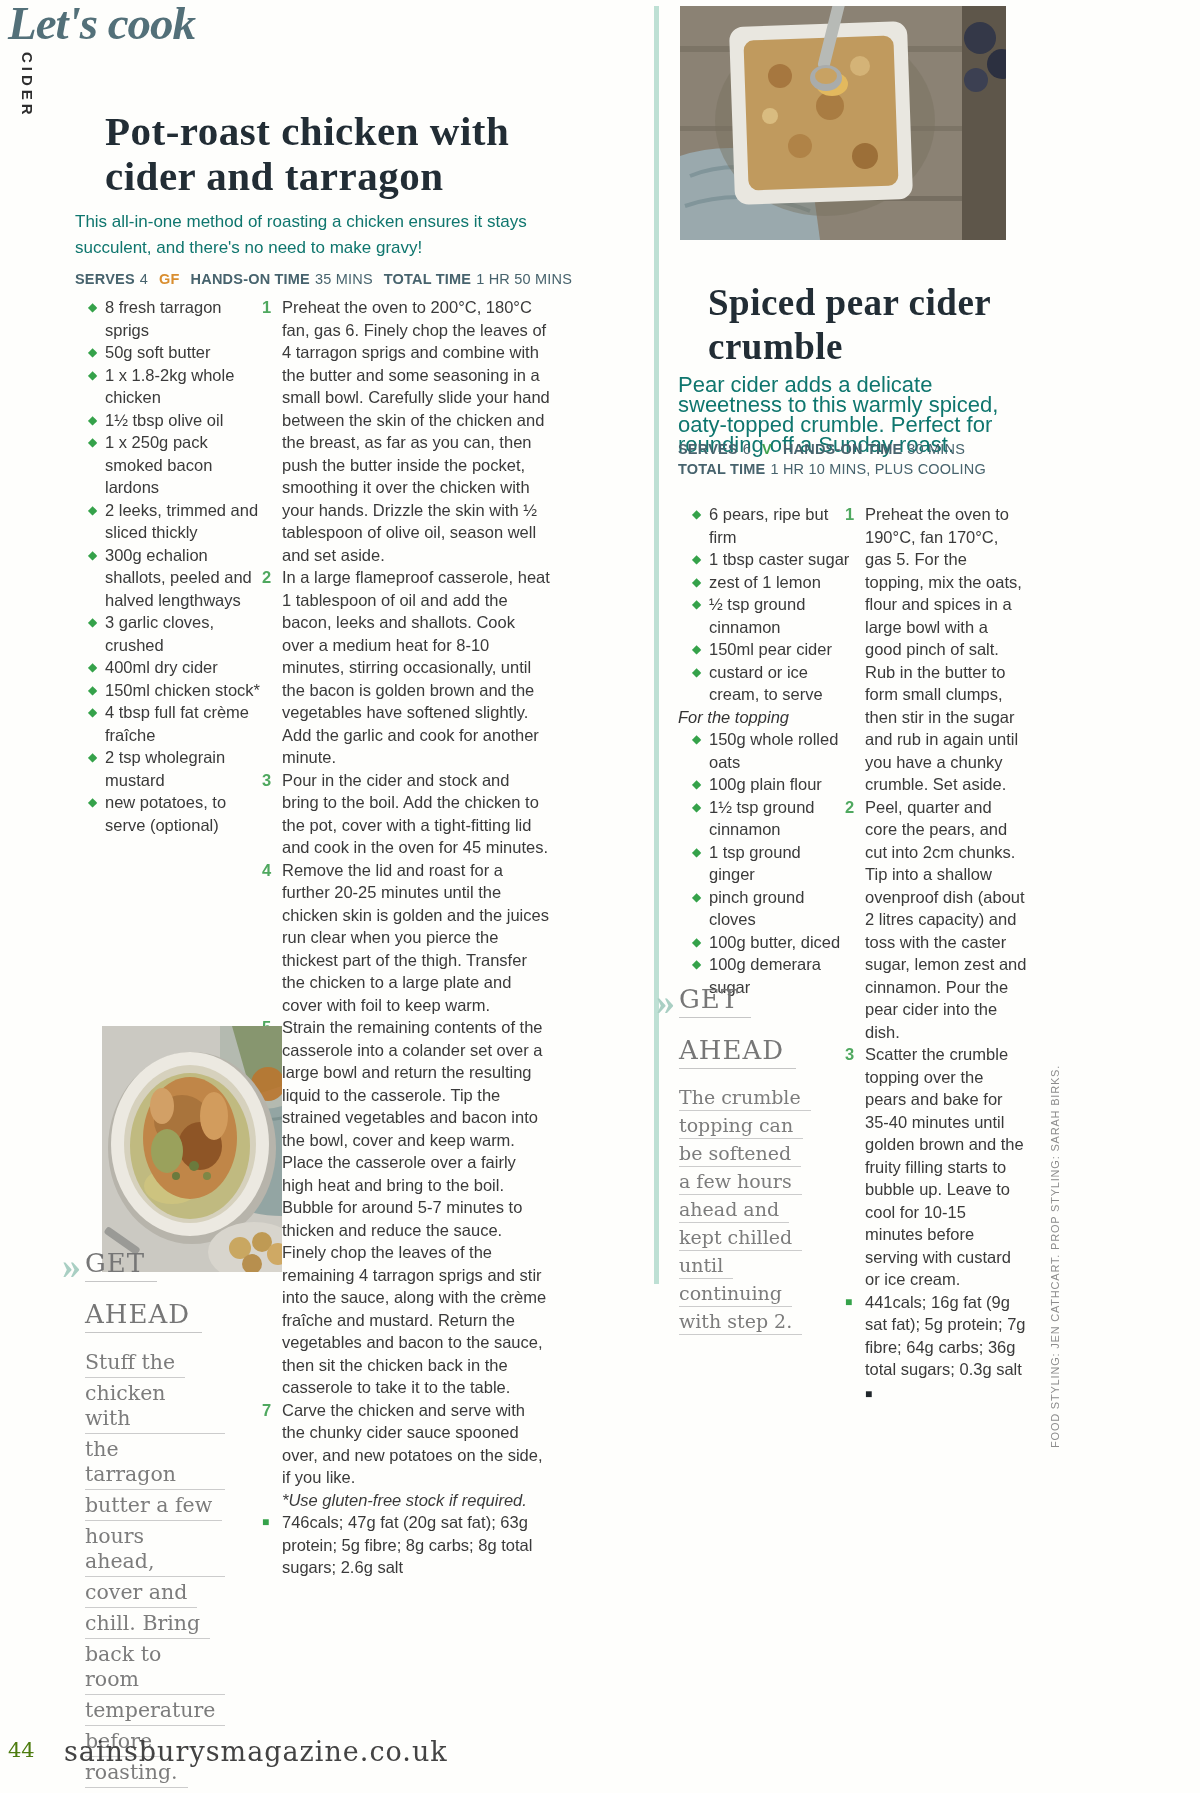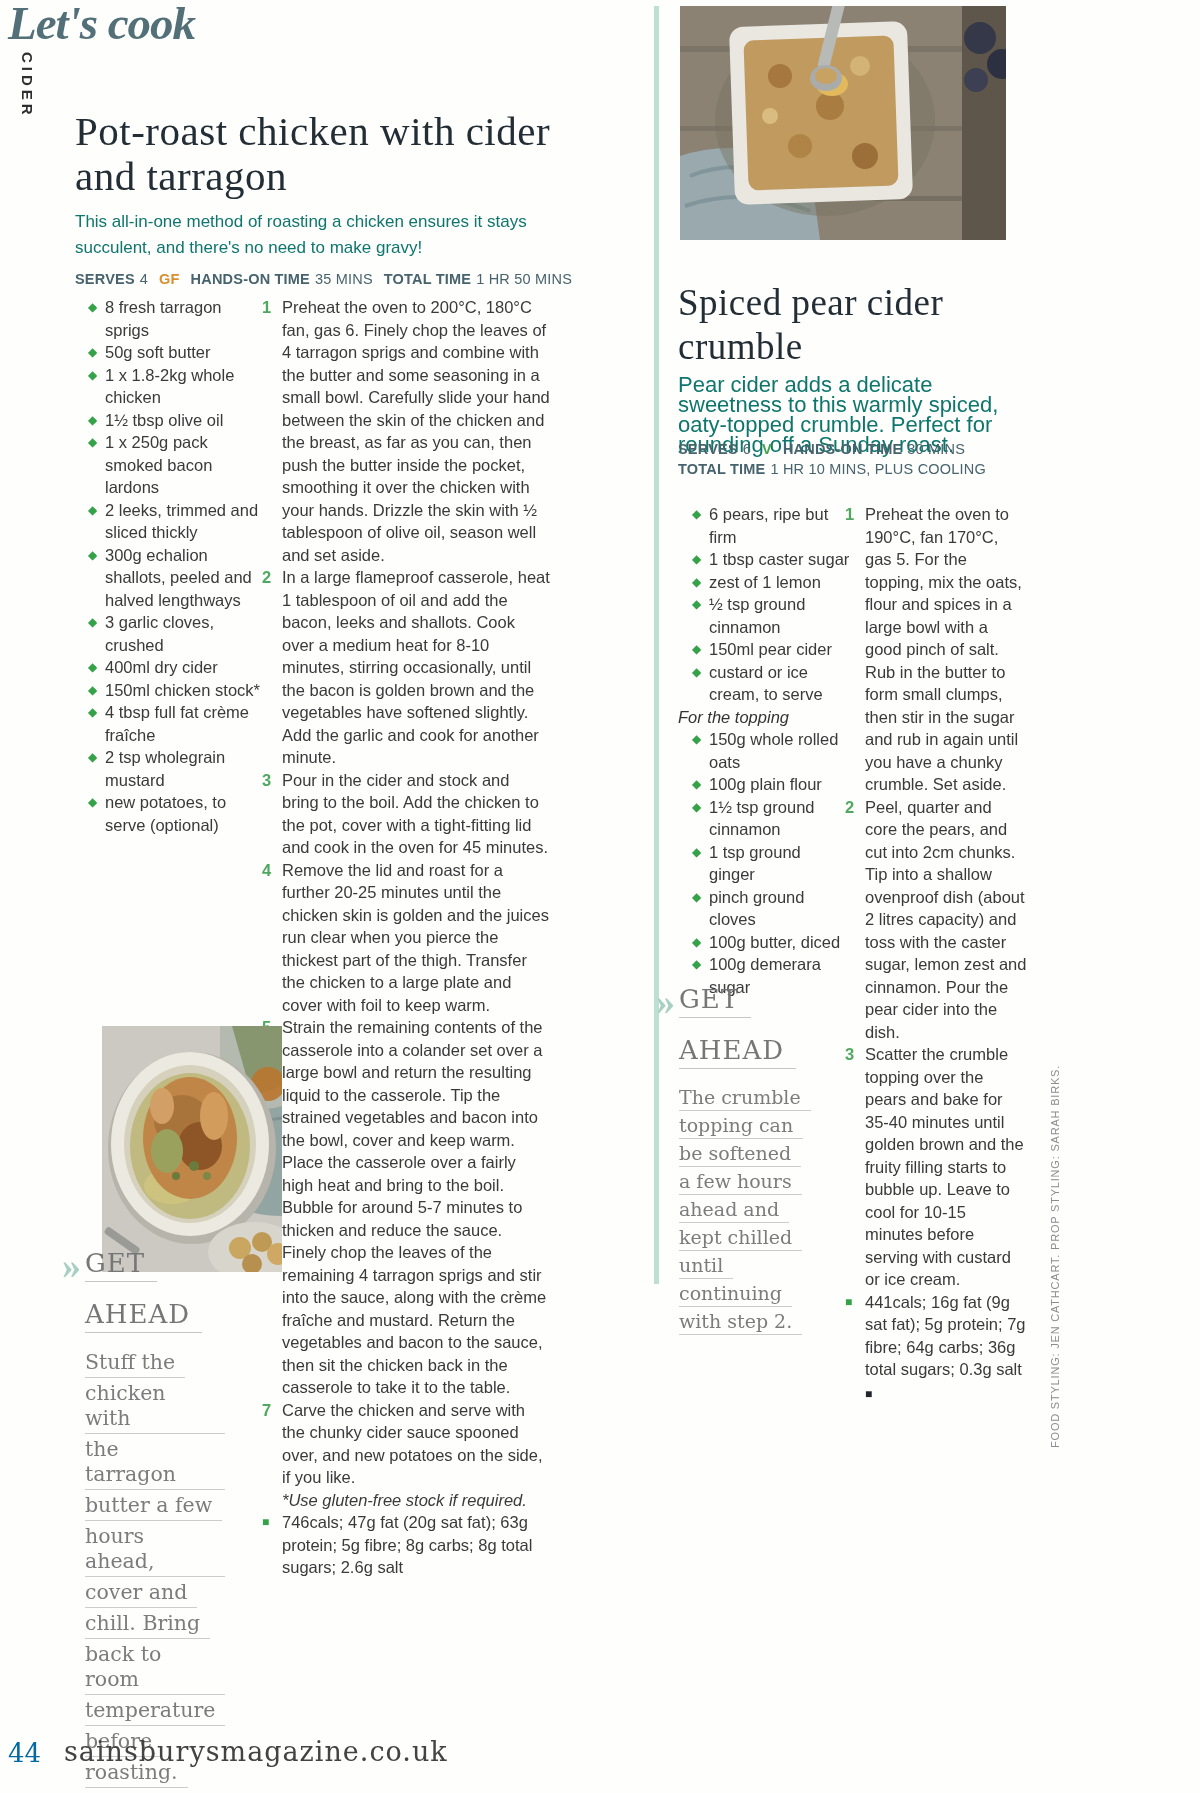--- a/index.html
+++ b/index.html
@@ -15,21 +15,21 @@
     font-family:"Liberation Serif",serif;font-style:italic;font-weight:700;
     font-size:47px;color:#537079;letter-spacing:-1px;
   }
   .cider-vert{
     left:36px;top:52px;transform:rotate(90deg);transform-origin:0 0;
     font-size:15px;font-weight:700;letter-spacing:4px;color:#2e2e2e;white-space:nowrap;
   }
 
   
   .r-title{
-    font-family:"Liberation Serif",serif;font-weight:400;color:#222d35;
+    font-family:"Liberation Serif",serif;font-weight:700;color:#222d35;margin-left:30px;
   }
   .r1-title{left:75px;top:82px;width:480px;font-size:41px;line-height:45px;letter-spacing:.5px;}
   .r2-title{left:678px;top:250px;width:340px;font-size:37px;line-height:44px;letter-spacing:.5px;}
   .r-intro{font-size:17px;line-height:26px;color:#0f766e;}
   .r1-intro{left:75px;top:192px;width:472px;}
   .r2-intro{left:678px;top:353px;width:340px;font-size:22px;line-height:20px;}
 
   
   .meta{font-size:14.5px;color:#47636d;letter-spacing:.2px;white-space:nowrap;}
   .m-label{font-weight:700;margin-right:5px;}
@@ -86,21 +86,21 @@
   .photo1{left:102px;top:1026px;width:180px;height:246px;}
   .photo2{left:680px;top:6px;width:326px;height:234px;}
 
   
   .credit-vert{
     left:1049px;top:1448px;transform:rotate(-90deg);transform-origin:0 0;
     font-size:11px;letter-spacing:.8px;color:#8c8c8c;white-space:nowrap;
   }
 
   
-  .footer-pagenum{left:8px;top:1738px;font-family:"DejaVu Serif",serif;font-size:26px;color:#0369a1;}
+  .footer-pagenum{left:8px;top:1738px;font-family:"DejaVu Serif",serif;font-size:21px;color:#4d7c0f;}
   .footer-site{left:64px;top:1736px;font-family:"DejaVu Serif",serif;font-size:27px;color:#434343;letter-spacing:1px;}
 </style>
 </head>
 <body>
 
 <div class="abs lets-cook">Let's cook</div>
 <div class="abs cider-vert">CIDER</div>
 
 <h1 class="abs r-title r1-title">Pot-roast chicken with cider and tarragon</h1>
 <p class="abs r-intro r1-intro">This all-in-one method of roasting a chicken ensures it stays succulent, and there's no need to make gravy!</p>

